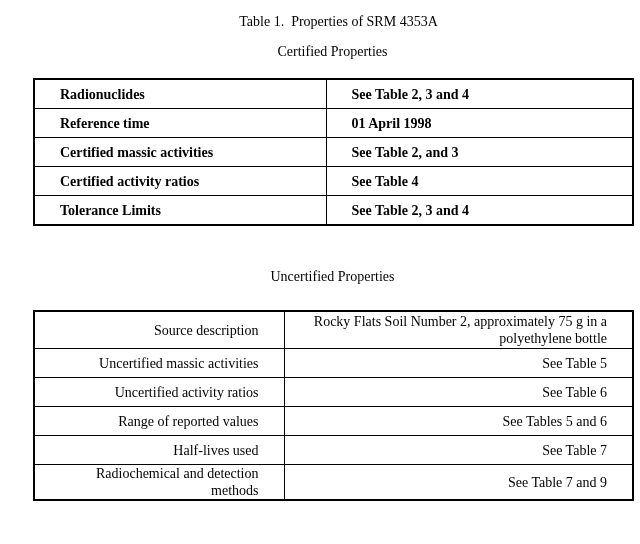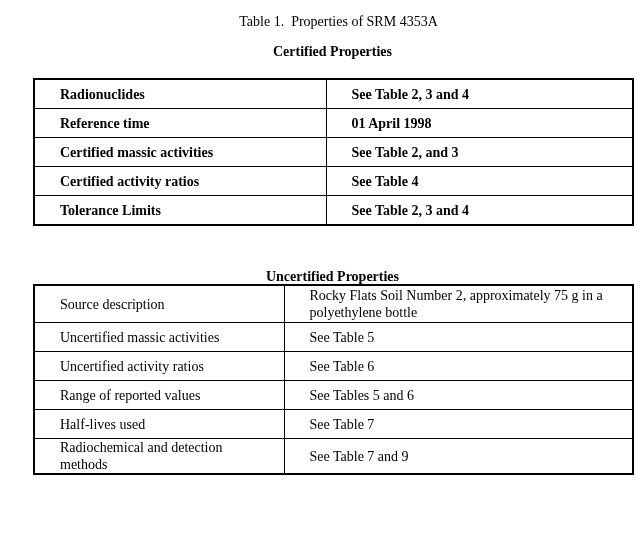--- a/index.html
+++ b/index.html
@@ -22,36 +22,36 @@
     width: 599px;
     text-align: center;
     font-size: 14px;
     white-space: pre-wrap;
   }
   .section-heading {
     position: absolute;
     left: 33px;
     width: 599px;
     text-align: center;
-    font-weight: bold;
+    font-weight: normal;
     font-size: 14px;
   }
   #certified-heading { top: 44px; }
   #uncertified-heading { top: 269px; }
 
   table {
     position: absolute;
     left: 33px;
     width: 599px;
     border-collapse: collapse;
     table-layout: fixed;
     border: 2px solid #000000;
   }
   #certified-table { top: 78px; }
-  #uncertified-table { top: 284px; }
+  #uncertified-table { top: 310px; text-align: right; }
 
   td {
     border: 1px solid #000000;
     vertical-align: middle;
     padding: 0 25px;
     font-size: 14px;
     line-height: 17px;
     overflow: hidden;
   }
   #certified-table td {

